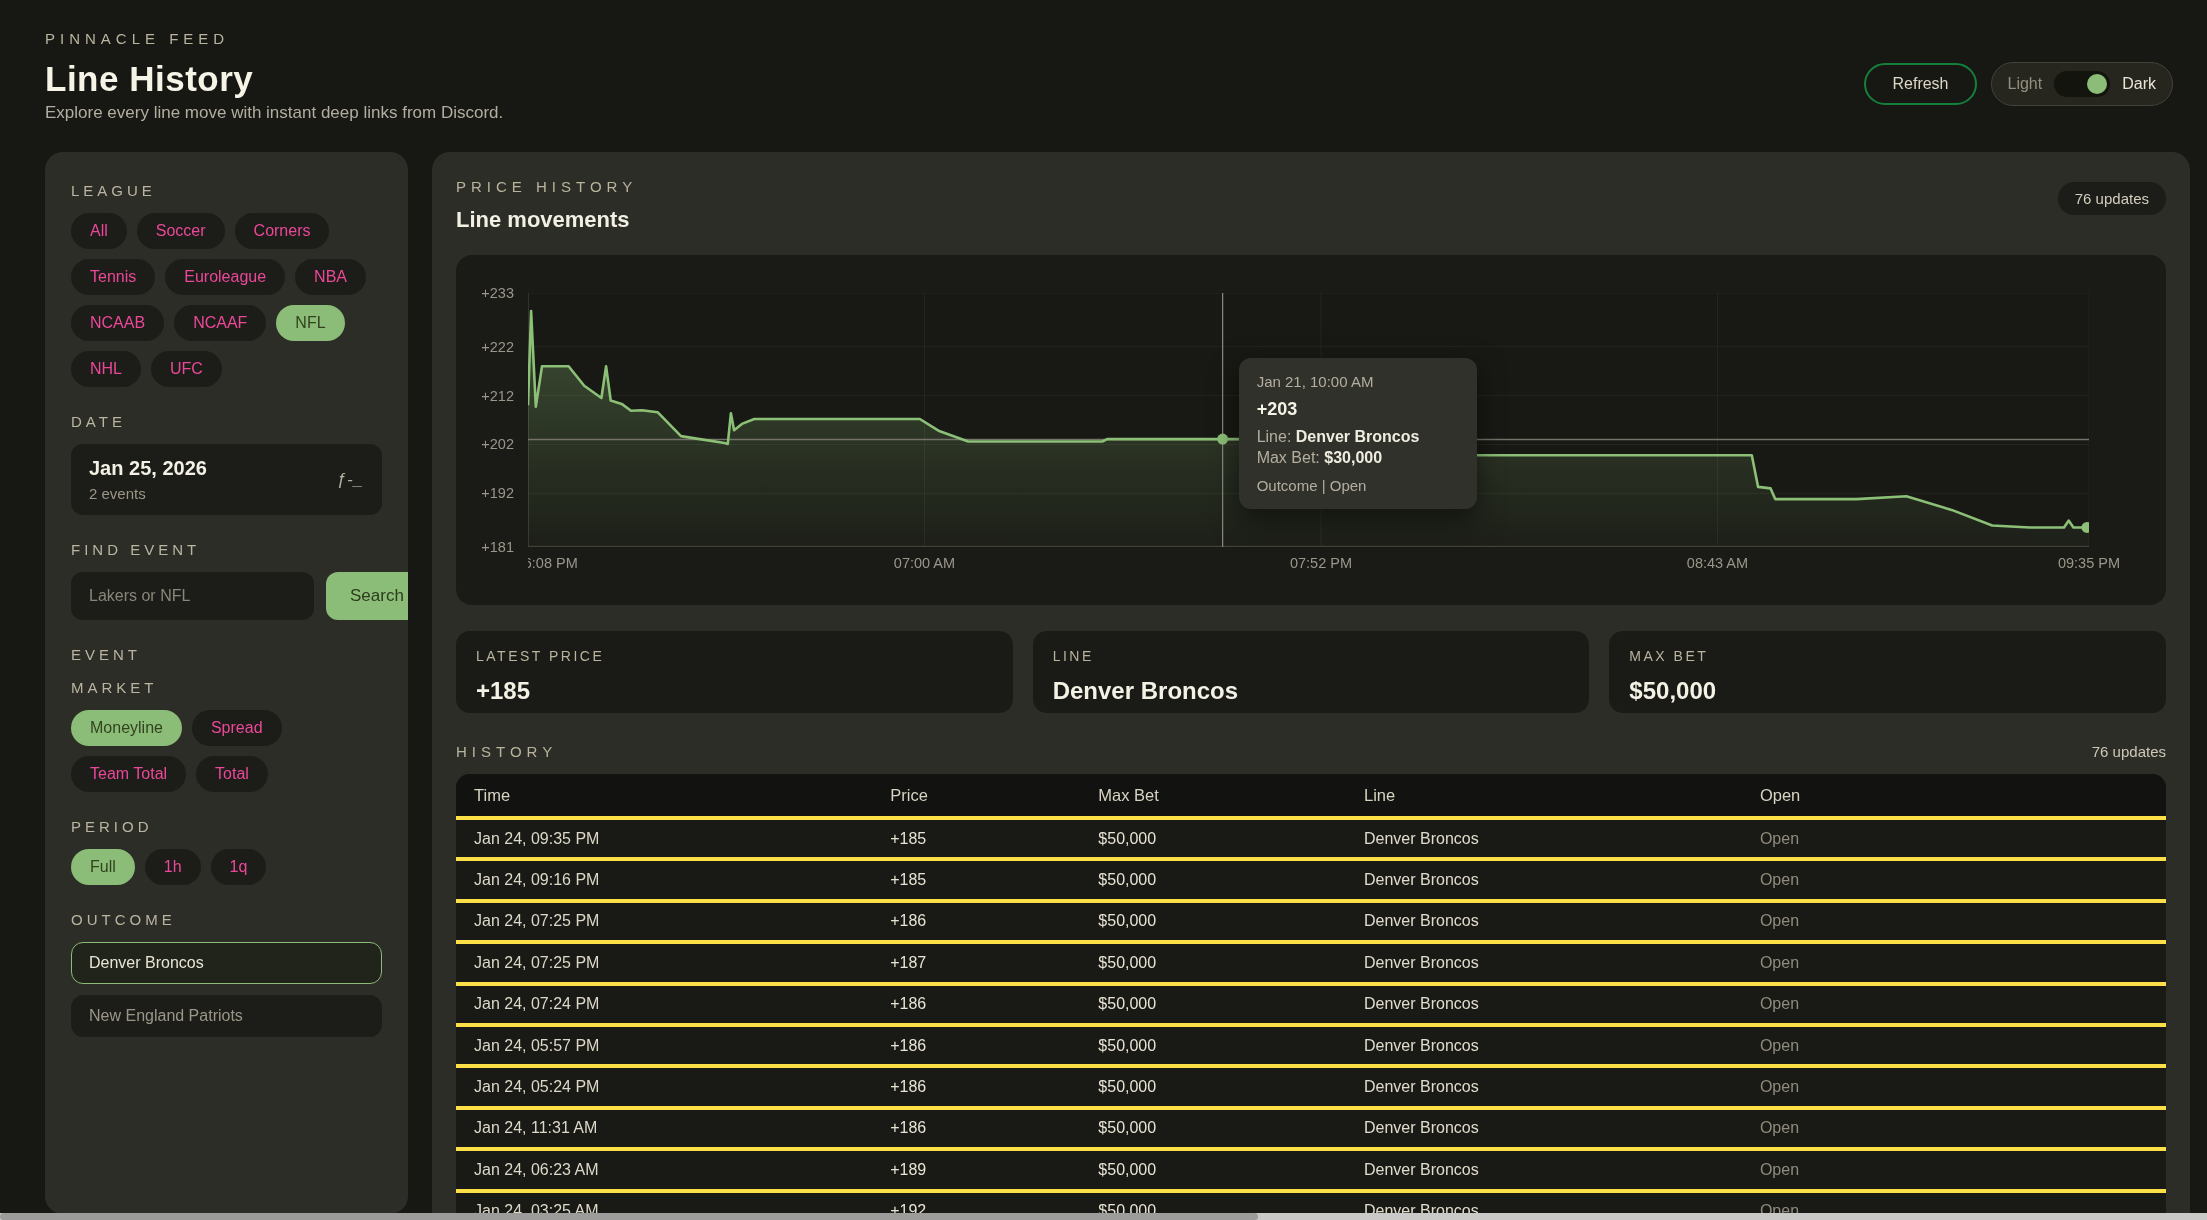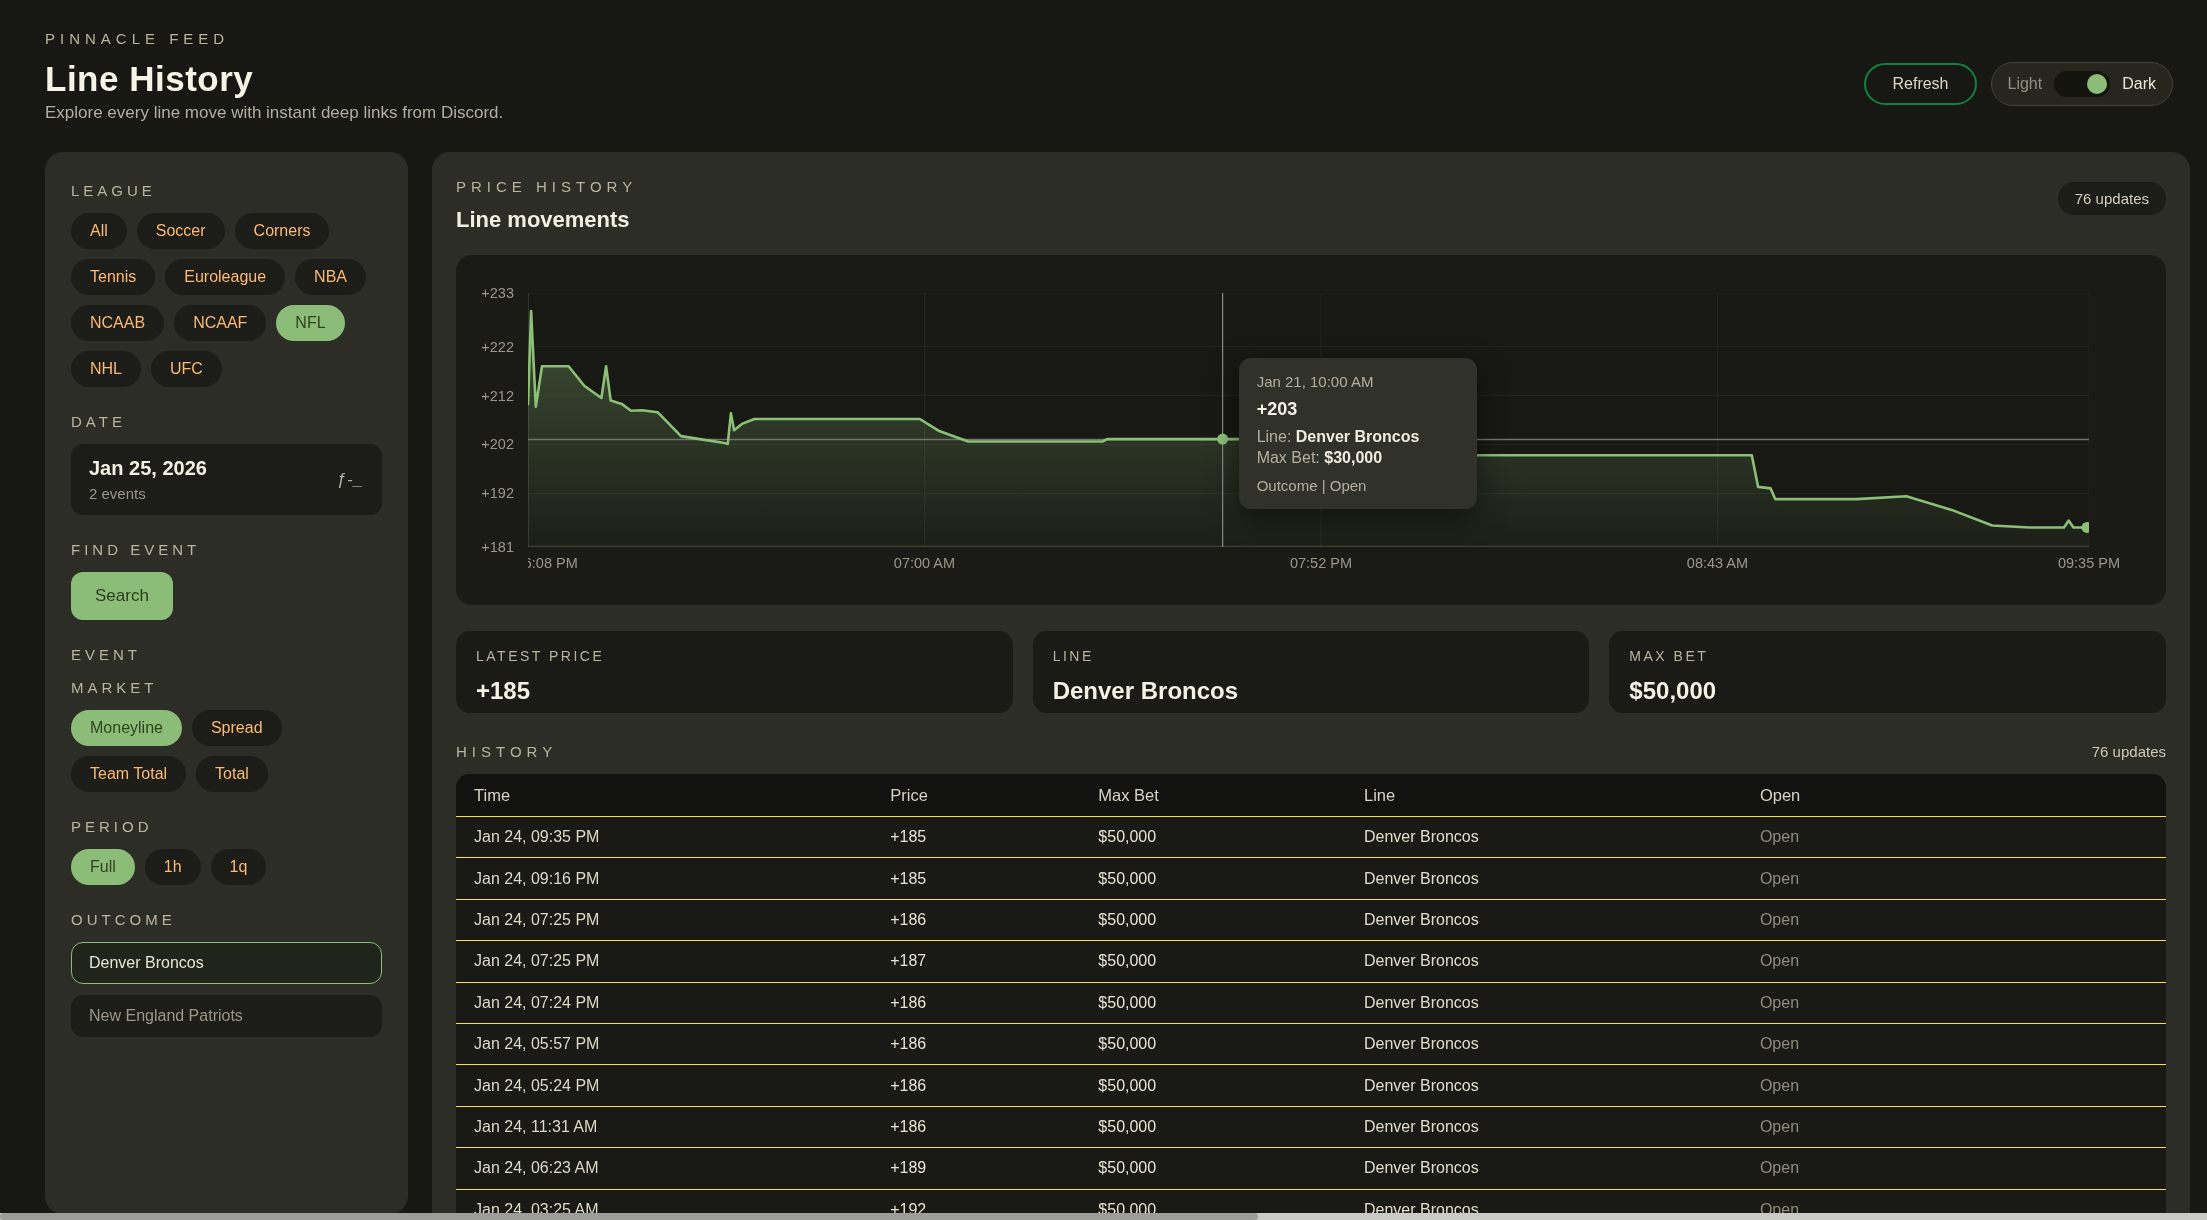--- a/index.html
+++ b/index.html
@@ -35,21 +35,21 @@
   }
   .main {
     position:absolute; left:432px; top:152px; width:1758px; height:1400px;
     background:#2d2d28; border-radius:18px; padding:26px 24px; overflow:hidden;
   }
   
   .sec-label { font-size:15px; letter-spacing:4px; color:#bab5a1; margin:26px 0 14px; }
   .sec-label:first-child { margin-top:2px; }
   .pill-wrap { display:flex; flex-wrap:wrap; gap:10px; }
   .pill {
-    background:#1c1c18; color:#fdba74; font-size:16px; padding:9px 19px; border-radius:18px;
+    background:#1c1c18; color:#ec4899; font-size:16px; padding:9px 19px; border-radius:18px;
     cursor:pointer; white-space:nowrap;
   }
   .pill.active { background:#8cbd78; color:#32421f; }
   .date-card {
     background:#1c1c18; border-radius:12px; padding:13px 18px; display:flex;
     justify-content:space-between; align-items:center; cursor:pointer;
   }
   .date-value { font-size:20px; font-weight:700; color:#f3f0e4; }
   .date-sub { font-size:15px; color:#9b9788; margin-top:5px; }
   .date-icon { font-size:17px; color:#b6b2a3; font-style:italic; letter-spacing:1px; }
@@ -93,21 +93,21 @@
   .tt-outcome { font-size:15px; color:#b3ae9e; margin-top:10px; }
   .stats-row { display:flex; gap:20px; margin-top:26px; }
   .stat-card { flex:1; background:#1a1a16; border-radius:14px; padding:17px 20px; height:82px; }
   .stat-label { font-size:14px; letter-spacing:2.5px; color:#b9b49e; }
   .stat-value { font-size:24px; font-weight:700; color:#f4f1e5; margin-top:13px; }
   .history-head { display:flex; justify-content:space-between; align-items:center; margin-top:30px; }
   .history-updates { font-size:15px; color:#cdc8b7; }
   .table-card { margin-top:14px; background:#191915; border-radius:14px; overflow:hidden; }
   .t-row { display:grid; grid-template-columns:24.6% 12.3% 15.7% 23.4% 1fr; align-items:center; padding-left:18px; }
   .t-head { background:#121210; height:42px; color:#d8d4c3; font-size:16.5px; }
-  .t-body-row { height:41.4px; border-top:1px solid #fde047; font-size:16px; cursor:default; }
+  .t-body-row { height:41.4px; border-top:4px solid #fde047; font-size:16px; cursor:default; }
   .c-time { color:#ddd9c9; } .c-price { color:#e8e4d4; } .c-maxbet { color:#e8e4d4; }
   .c-line { color:#e0dccc; } .c-open { color:#8f8b7d; }
   .hscrollbar { position:absolute; left:0; bottom:0; width:100%; height:7px; background:#c9c9c7; }
   .hthumb { position:absolute; left:0; top:0; height:7px; width:57%; background:#9c9c9a; border-radius:4px; }
 </style>
 </head>
 <body>
 
 <div class="header">
   <div>
@@ -147,20 +147,21 @@
   <div class="date-card">
     <div>
       <div class="date-value">Jan 25, 2026</div>
       <div class="date-sub">2 events</div>
     </div>
     <div class="date-icon">ƒ-_</div>
   </div>
 
   <div class="sec-label">FIND EVENT</div>
   <div class="find-row">
+    <input class="search-input" placeholder="Lakers or NFL" style="">
     <button class="btn-search">Search</button>
   </div>
 
   <div class="sec-label">EVENT</div>
 
   <div class="sec-label" style="margin-top:16px">MARKET</div>
   <div class="pill-wrap" id="market-pills">
       <div class="pill active">Moneyline</div>
       <div class="pill">Spread</div>
       <div class="pill">Team Total</div>

